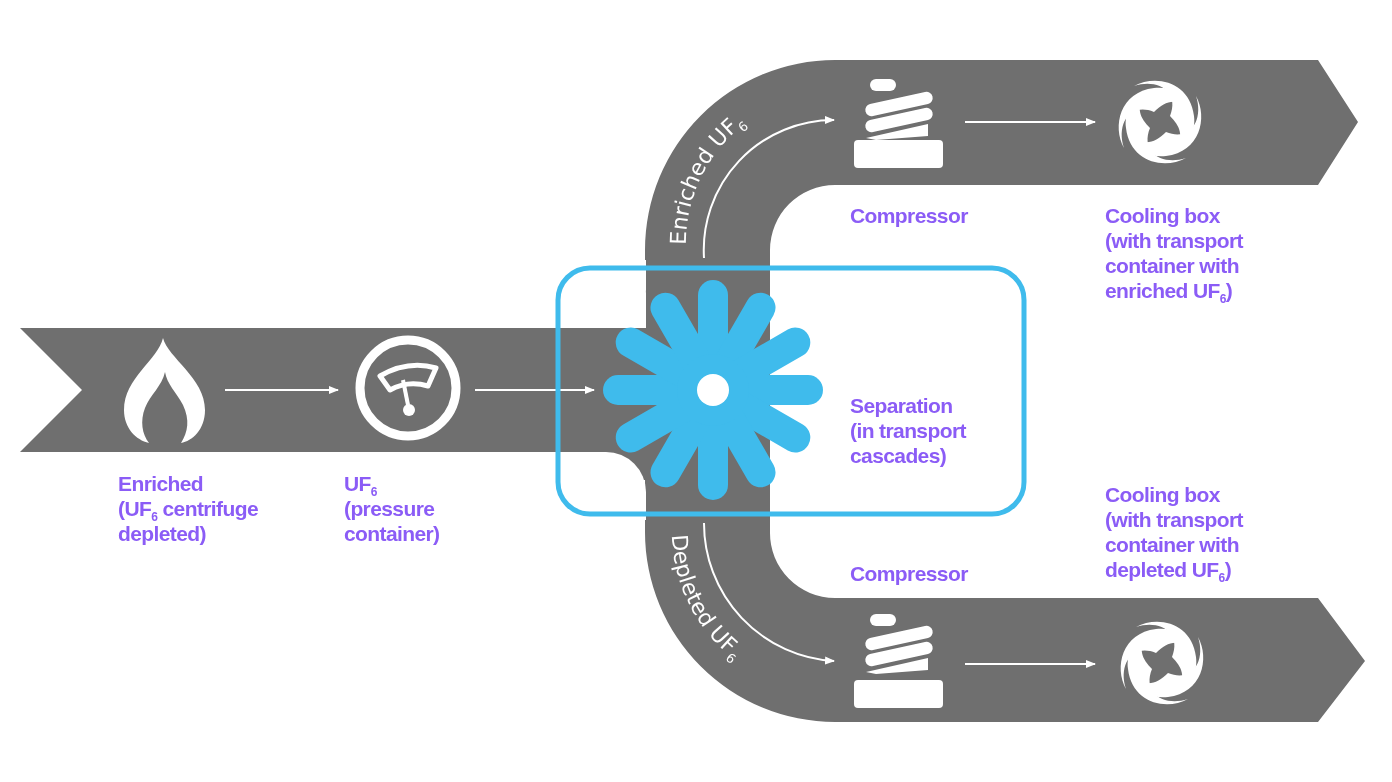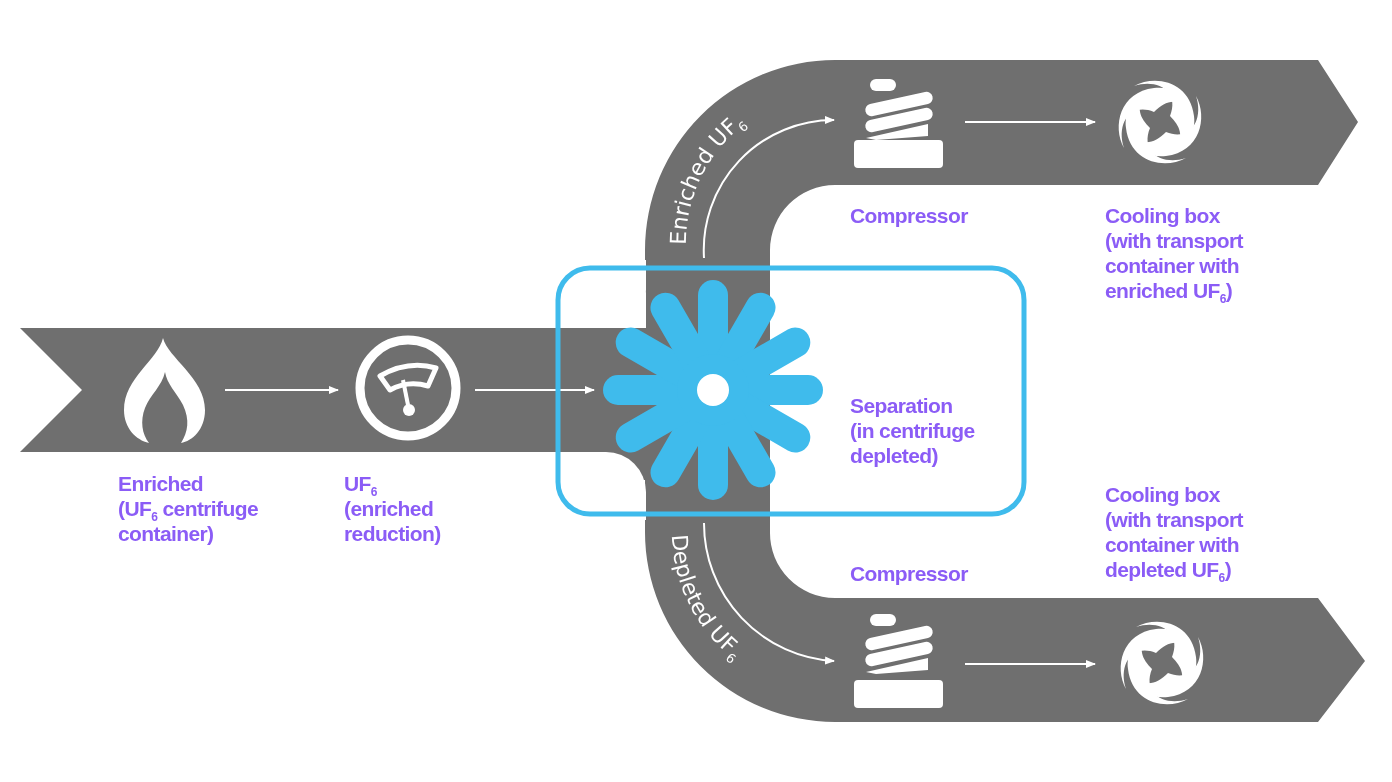--- a/index.html
+++ b/index.html
@@ -107,33 +107,33 @@
       <path d="M-6,-10 C-30,-20 -44,2 -36,26 C-48,4 -40,-30 -6,-34 C10,-36 22,-28 26,-16 C14,-24 4,-20 -6,-10 Z" fill="#ffffff" transform="rotate(0)"></path>
       <path d="M-6,-10 C-30,-20 -44,2 -36,26 C-48,4 -40,-30 -6,-34 C10,-36 22,-28 26,-16 C14,-24 4,-20 -6,-10 Z" fill="#ffffff" transform="rotate(90)"></path>
       <path d="M-6,-10 C-30,-20 -44,2 -36,26 C-48,4 -40,-30 -6,-34 C10,-36 22,-28 26,-16 C14,-24 4,-20 -6,-10 Z" fill="#ffffff" transform="rotate(180)"></path>
       <path d="M-6,-10 C-30,-20 -44,2 -36,26 C-48,4 -40,-30 -6,-34 C10,-36 22,-28 26,-16 C14,-24 4,-20 -6,-10 Z" fill="#ffffff" transform="rotate(270)"></path>
     </g>
 </svg>
 
 <div class="lbl" style="left:118px; top:471px;">
   <span class="line">Enriched</span>
   <span class="line"><span>(UF</span><sub>6</sub><span> centrifuge</span></span>
-  <span class="line">container)</span>
+  <span class="line">depleted)</span>
 </div>
 
 <div class="lbl" style="left:344px; top:471px;">
   <span class="line"><span>UF</span><sub>6</sub></span>
-  <span class="line">(enriched</span>
-  <span class="line">reduction)</span>
+  <span class="line">(pressure</span>
+  <span class="line">container)</span>
 </div>
 
 <div class="lbl" style="left:850px; top:345px;margin-top:48px;">
   <span class="line">Separation</span>
-  <span class="line">(in centrifuge</span>
-  <span class="line">depleted)</span>
+  <span class="line">(in transport</span>
+  <span class="line">cascades)</span>
 </div>
 
 <div class="lbl" style="left:850px; top:203px;">Compressor</div>
 <div class="lbl" style="left:850px; top:561px;">Compressor</div>
 
 <div class="lbl" style="left:1105px; top:203px;">
   <span class="line">Cooling box</span>
   <span class="line">(with transport</span>
   <span class="line">container with</span>
   <span class="line"><span>enriched UF</span><sub>6</sub><span>)</span></span>

